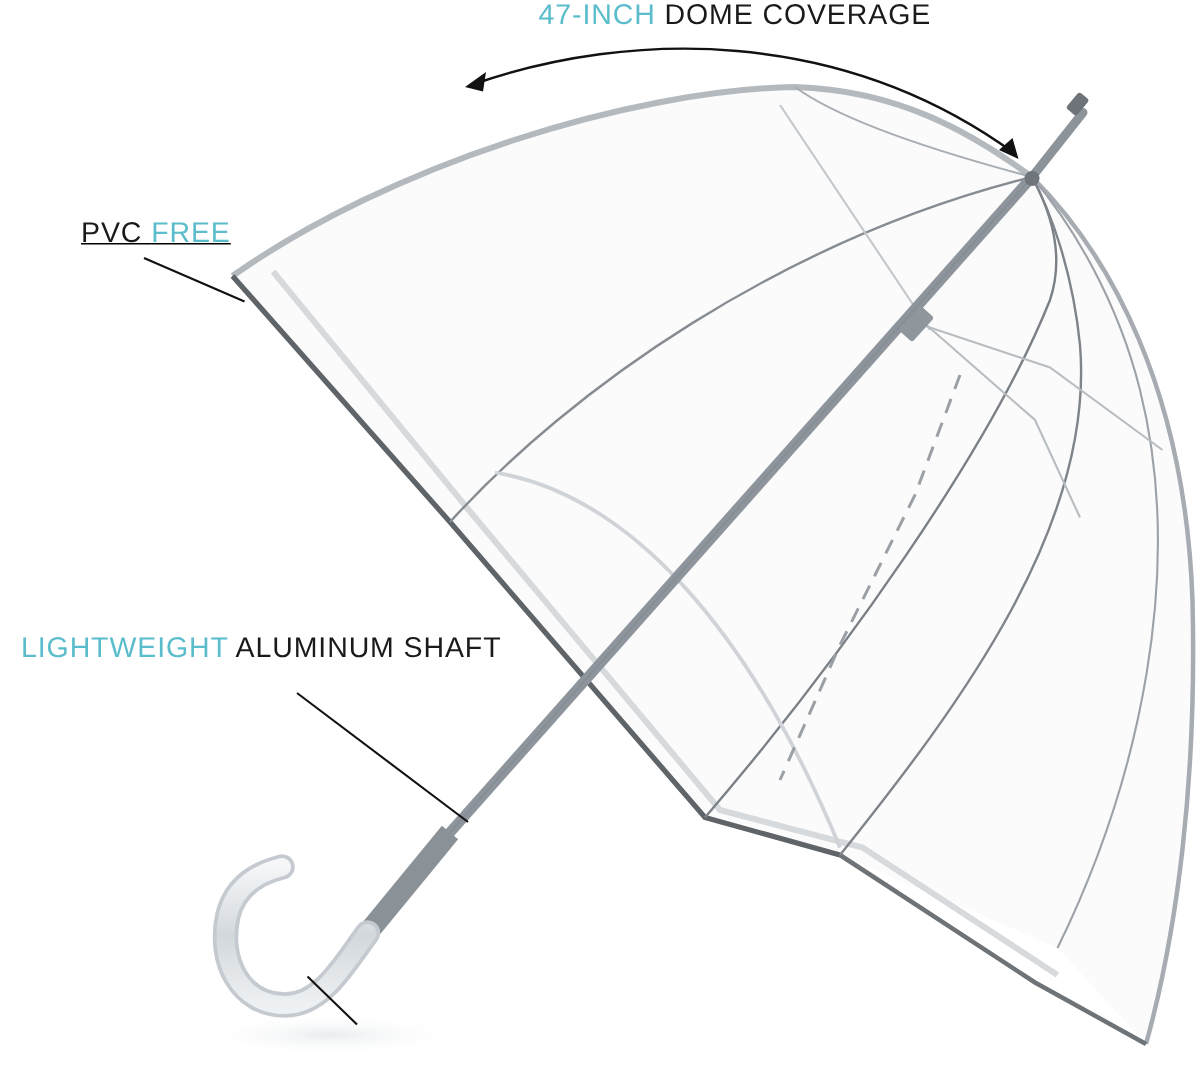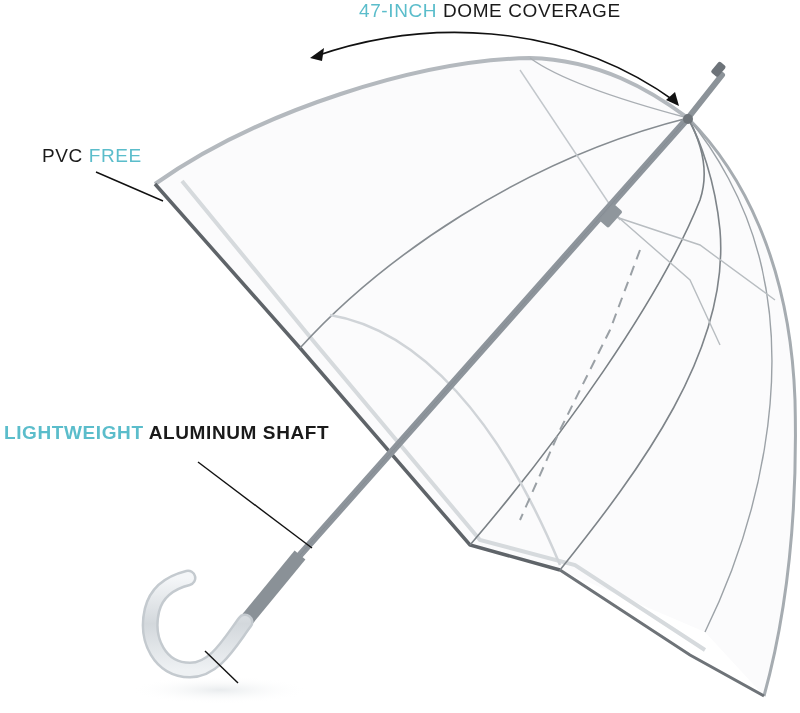--- a/index.html
+++ b/index.html
@@ -5,22 +5,22 @@
     html, body { margin: 0; padding: 0; background: #ffffff; }
     body { width: 800px; height: 713px; overflow: hidden; position: relative;
            font-family: "Liberation Sans", "DejaVu Sans", sans-serif; }
     .stage { position: absolute; left: 0; top: 0; width: 684px; height: 713px; }
     svg.art { position: absolute; left: 0; top: 0; }
     .label { position: absolute; white-space: nowrap; font-size: 19px; font-weight: 500;
              letter-spacing: 0.6px; line-height: 1; }
     .label .accent { color: #5bbdcb; }
     .label .plain { color: #1a1a1a; }
     #lbl-dome   { left: 359px; top: 1px; }
-    #lbl-pvc    { left: 42px;  top: 146px; }
-    #lbl-shaft  { left: 4px;   top: 423px; font-weight: bold; }
+    #lbl-pvc    { left: 54px;  top: 146px; text-decoration: underline; }
+    #lbl-shaft  { left: 14px;   top: 423px; }
     #lbl-handle { left: 114px; top: 693px; }
   </style>
 </head>
 <body>
 
 <div class="stage">
 
   <svg class="art" width="800" height="713" viewBox="0 0 800 713">
     <defs>
       <linearGradient id="shaftGrad" x1="0" y1="0" x2="1" y2="1">

